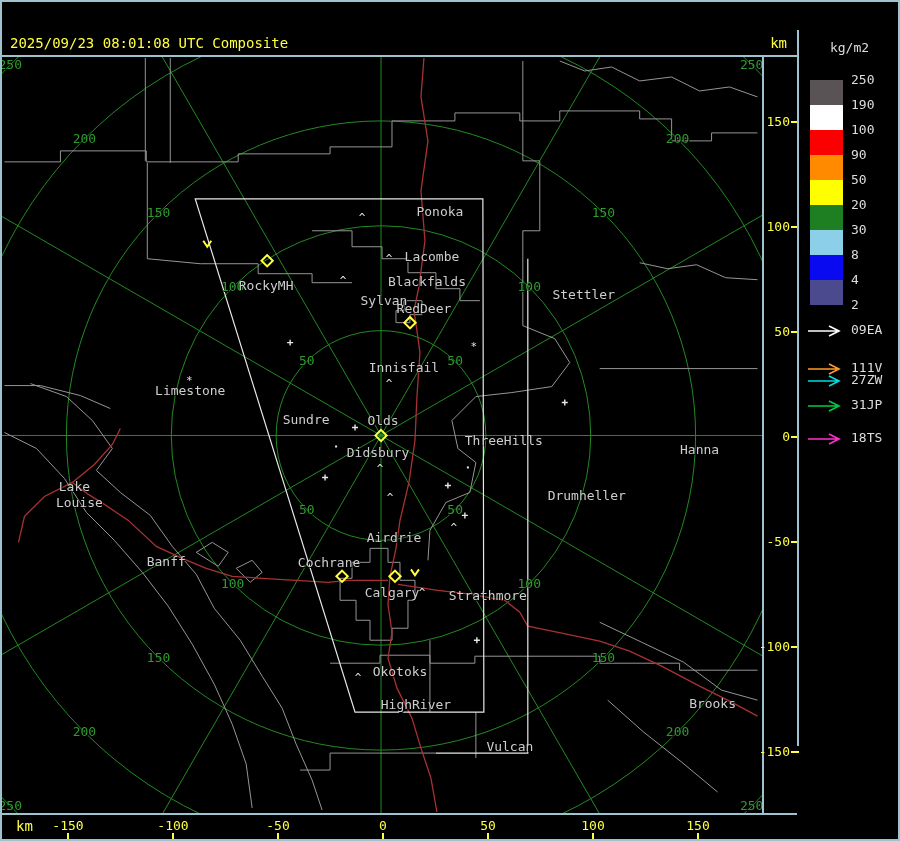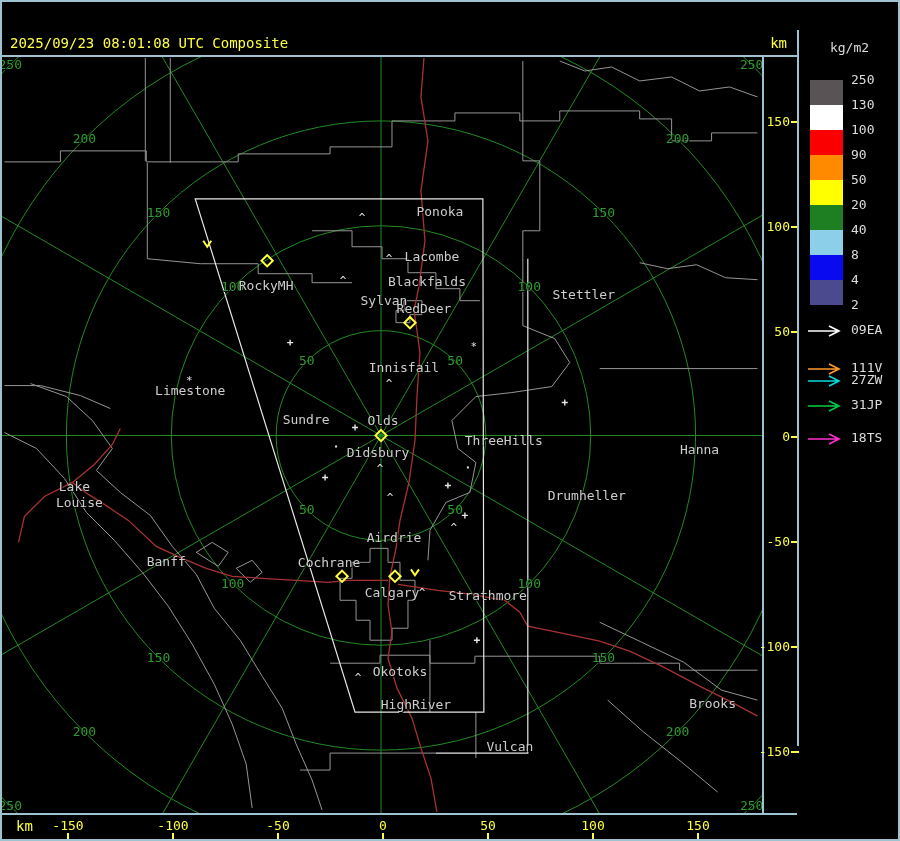--- a/index.html
+++ b/index.html
@@ -221,26 +221,26 @@
   <div class="chip" style="top: 50px; background: rgb(90, 83, 85);"></div>
       <div class="chip" style="top: 75px; background: rgb(255, 255, 255);"></div>
       <div class="chip" style="top: 100px; background: rgb(251, 0, 0);"></div>
       <div class="chip" style="top: 125px; background: rgb(255, 138, 0);"></div>
       <div class="chip" style="top: 150px; background: rgb(255, 255, 0);"></div>
       <div class="chip" style="top: 175px; background: rgb(30, 126, 34);"></div>
       <div class="chip" style="top: 200px; background: rgb(139, 207, 232);"></div>
       <div class="chip" style="top: 225px; background: rgb(10, 10, 240);"></div>
       <div class="chip" style="top: 250px; background: rgb(76, 74, 142);"></div>
       <div class="lv" style="top: 42px;">250</div>
-      <div class="lv" style="top: 67px;">130</div>
+      <div class="lv" style="top: 67px;">190</div>
       <div class="lv" style="top: 92px;">100</div>
       <div class="lv" style="top: 117px;">90</div>
       <div class="lv" style="top: 142px;">50</div>
       <div class="lv" style="top: 167px;">20</div>
-      <div class="lv" style="top: 192px;">40</div>
+      <div class="lv" style="top: 192px;">30</div>
       <div class="lv" style="top: 217px;">8</div>
       <div class="lv" style="top: 242px;">4</div>
       <div class="lv" style="top: 267px;">2</div>
       <div class="stn" style="top: 288px;">
         <svg width="38" height="13">
           <path d="M1,7 H30 M22,2 L32,7 L22,12" stroke="#ffffff" fill="none" stroke-width="1.6"></path>
         </svg>
         <div class="sl">09EA</div>
       </div>
       <div class="stn" style="top: 326px; padding-left: 12px;">

